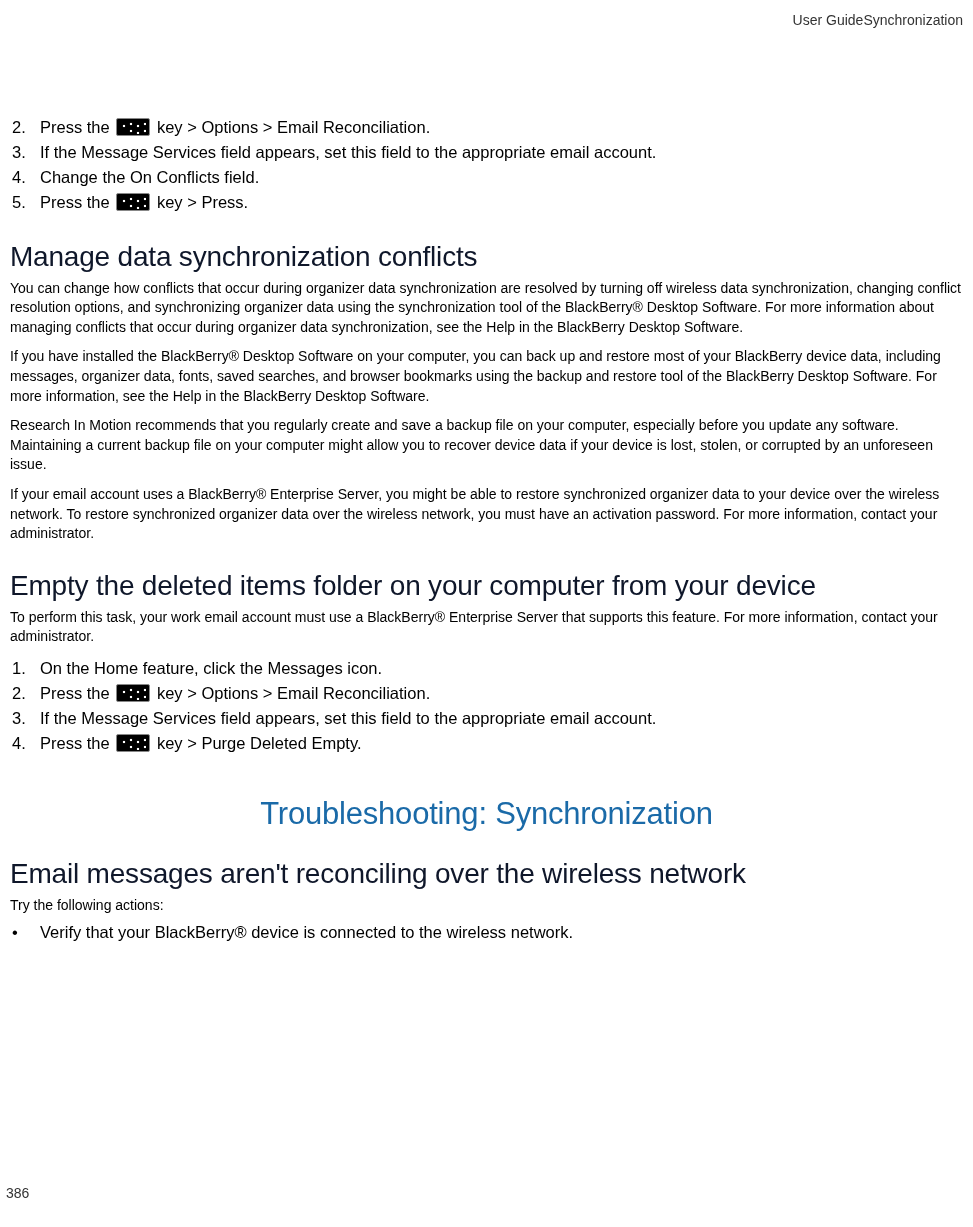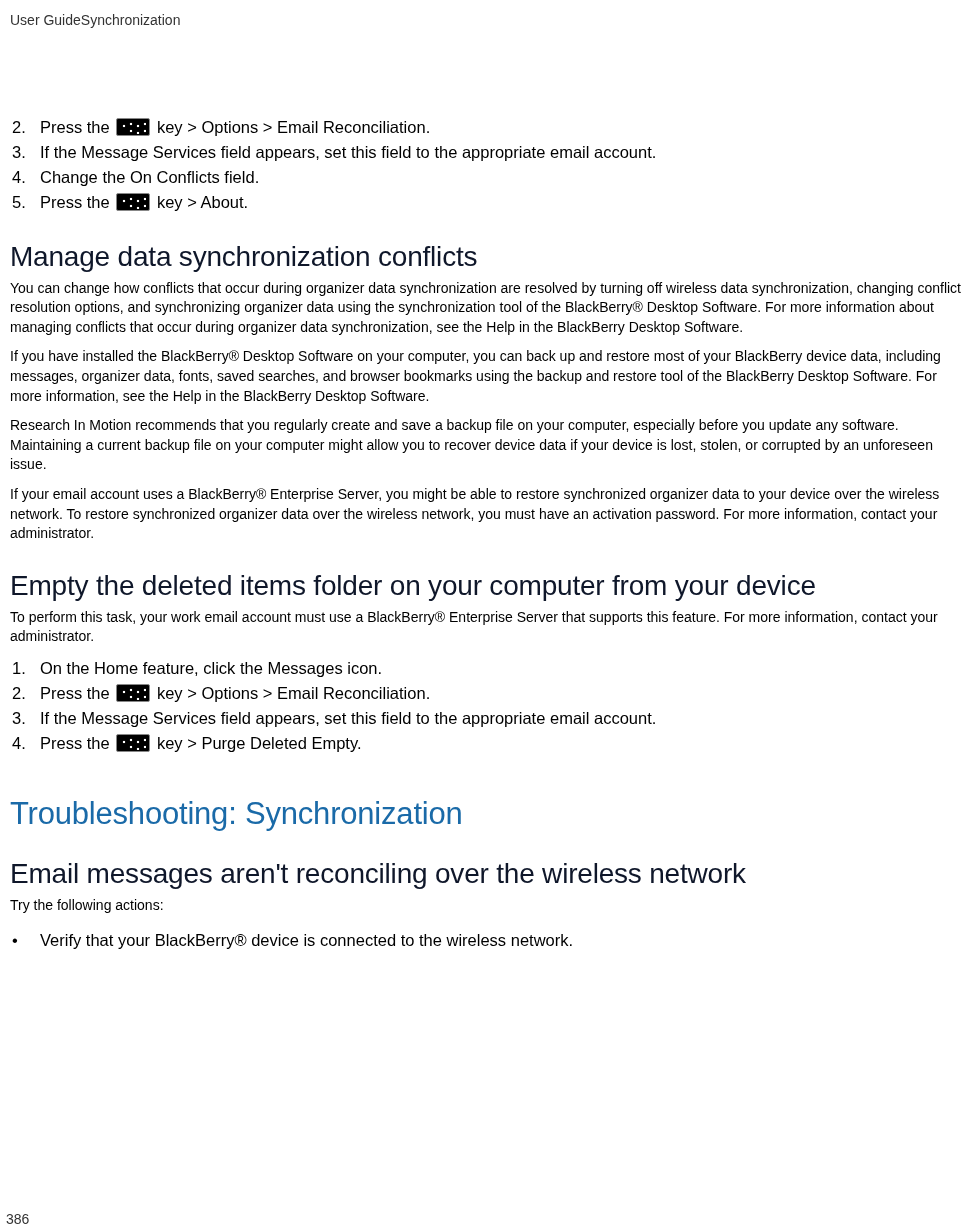--- a/index.html
+++ b/index.html
@@ -13,21 +13,21 @@
     width: 973px;
   }
   .page {
     width: 973px;
     min-height: 1227px;
     padding: 12px 10px 10px 10px;
     position: relative;
   }
   .header {
     display: flex;
-    justify-content: flex-start;
+    justify-content: flex-end;
     font-size: 14px;
     color: #333;
     margin-bottom: 88px;
   }
   .content { padding: 0 0 0 0; }
   ol.steps {
     list-style: none;
     padding: 0;
     margin: 0 0 6px 0;
     font-size: 16.5px;
@@ -80,39 +80,40 @@
     margin: 26px 0 6px 0;
     letter-spacing: -0.2px;
   }
   h1.major {
     font-family: "Trebuchet MS", "Segoe UI", sans-serif;
     font-weight: 400;
     font-size: 31px;
     color: #1a6aa8;
     margin: 40px 0 18px 0;
     letter-spacing: -0.2px;
+    text-align: center;
   }
   p.body {
     font-size: 14px;
     line-height: 1.4;
     margin: 6px 0 10px 0;
   }
   ul.bul {
     list-style: none;
     padding: 0;
     margin: 0;
     font-size: 16.5px;
     line-height: 1.45;
   }
   ul.bul li { display: flex; }
   ul.bul .dot { flex: 0 0 30px; padding-left: 2px; }
   ul.bul .txt { flex: 1; }
   .footer {
     position: absolute;
-    bottom: 0;
+    bottom: 26px;
     left: 6px;
     font-size: 14px;
     color: #333;
   }
 </style>
 </head>
 <body>
 
 <div class="page">
 
@@ -138,21 +139,21 @@
       </li>
       <li>
         <span class="num">4.</span>
         <span class="txt">
           <span>Change the </span><span class="bold">On Conflicts</span><span> field.</span>
         </span>
       </li>
       <li>
         <span class="num">5.</span>
         <span class="txt">
-          <span>Press the </span><span class="icon-bb"></span><span> key &gt; </span><span class="bold">About</span><span>.</span>
+          <span>Press the </span><span class="icon-bb"></span><span> key &gt; </span><span class="bold">Press</span><span>.</span>
         </span>
       </li>
     </ol>
 
     <h2 class="section">Manage data synchronization conflicts</h2>
     <p class="body">You can change how conflicts that occur during organizer data synchronization are resolved by turning off wireless data synchronization, changing conflict resolution options, and synchronizing organizer data using the synchronization tool of the BlackBerry® Desktop Software. For more information about managing conflicts that occur during organizer data synchronization, see the Help in the BlackBerry Desktop Software.</p>
 
     <p class="body">If you have installed the BlackBerry® Desktop Software on your computer, you can back up and restore most of your BlackBerry device data, including messages, organizer data, fonts, saved searches, and browser bookmarks using the backup and restore tool of the BlackBerry Desktop Software. For more information, see the Help in the BlackBerry Desktop Software.</p>
     <p class="body">Research In Motion recommends that you regularly create and save a backup file on your computer, especially before you update any software. Maintaining a current backup file on your computer might allow you to recover device data if your device is lost, stolen, or corrupted by an unforeseen issue.</p>
     <p class="body">If your email account uses a BlackBerry® Enterprise Server, you might be able to restore synchronized organizer data to your device over the wireless network. To restore synchronized organizer data over the wireless network, you must have an activation password. For more information, contact your administrator.</p>
@@ -182,21 +183,21 @@
         <span class="num">4.</span>
         <span class="txt">
           <span>Press the </span><span class="icon-bb"></span><span> key &gt; </span><span class="bold">Purge Deleted Empty</span><span>.</span>
         </span>
       </li>
     </ol>
 
     <h1 class="major">Troubleshooting: Synchronization</h1>
 
     <h2 class="section">Email messages aren't reconciling over the wireless network</h2>
-    <p class="body" style="margin-bottom:14px">Try the following actions:</p>
+    <p class="body" style="margin-bottom:6px">Try the following actions:</p>
     <ul class="bul">
       <li>
         <span class="dot">•</span>
         <span class="txt">Verify that your BlackBerry® device is connected to the wireless network.</span>
       </li>
     </ul>
 
   </div>
 
   <div class="footer">386</div>

